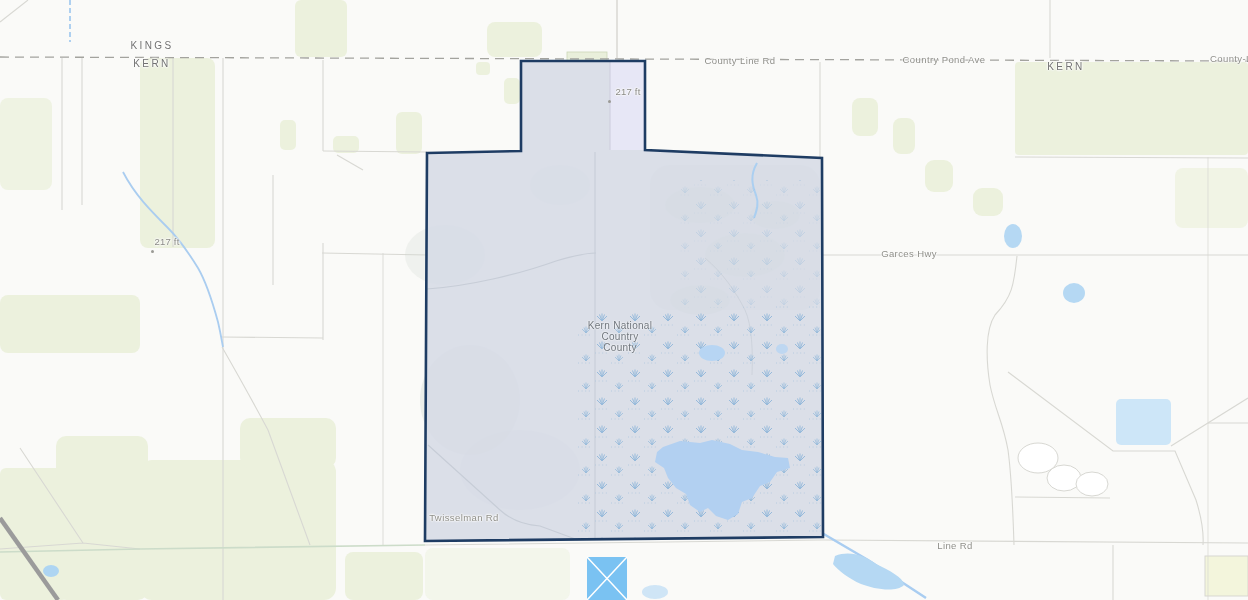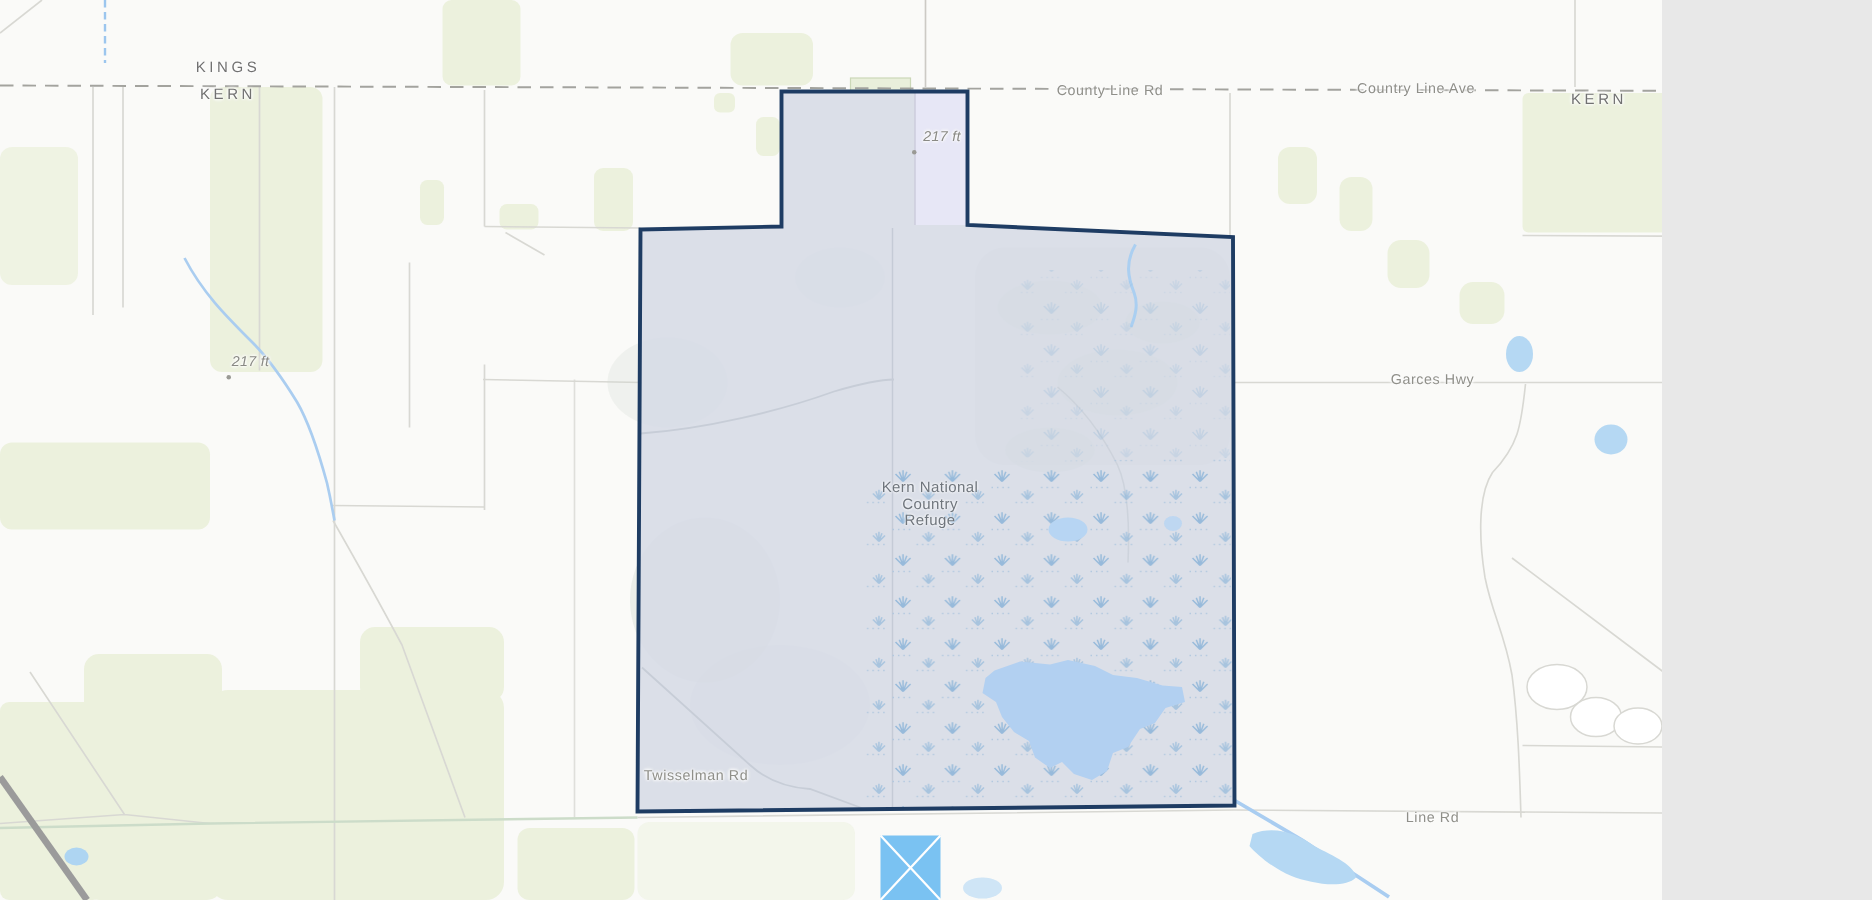--- a/index.html
+++ b/index.html
@@ -1,24 +1,24 @@
 <!DOCTYPE html>
 <html><head>
 <meta charset="utf-8">
 <style>
   html,body{margin:0;padding:0;background:#e8e8e8;}
-  #viewport{position:relative;width:1108px;height:600px;overflow:hidden;
+  #viewport{position:relative;width:1248px;height:600px;overflow:hidden;
     background:#fafaf8;font-family:"Liberation Sans",sans-serif;cursor:grab;}
   #basemap{position:absolute;left:0;top:0;}
   .lbl{position:absolute;white-space:nowrap;color:#8f8f89;font-size:9.5px;
     letter-spacing:.4px;
     text-shadow:0 0 2px #fff,0 0 2px #fff,0 0 3px #fff,0 0 3px #fff;}
   .lbl.centered{transform:translateX(-50%);}
   .county{color:#717171;font-size:10px;letter-spacing:2.4px;font-weight:400;}
-  .elev{color:#8a8a85;font-style:italic;font-size:9.5px;letter-spacing:.2px;}
+  .elev{color:#8a8a85;font-size:9.5px;letter-spacing:.2px;}
   .elev-dot{position:absolute;width:3px;height:3px;background:#9a9a95;border-radius:50%;}
   .refuge-lbl{position:absolute;left:620px;top:320px;transform:translateX(-50%);
     text-align:center;color:#6f757c;font-size:10px;line-height:11px;letter-spacing:.3px;
     text-shadow:0 0 2px #fff,0 0 2px #fff;}
 </style>
 </head>
 <body>
 
 <div id="viewport">
 
@@ -143,31 +143,31 @@
     </g>
 
     <path d="M427,153 L521,151 L521,61 L645,61 L645,150 L822,158 L823,537 L425,541 Z" fill="none" stroke="#1e3c63" stroke-width="2.6" stroke-linejoin="miter"></path>
   </svg>
 
   <div class="lbl county centered" style="left:152px;top:40px">KINGS</div>
   <div class="lbl county centered" style="left:152px;top:58px">KERN</div>
   <div class="lbl county centered" style="left:1066px;top:61px">KERN</div>
 
   <div class="lbl centered" style="left:740px;top:55px">County Line Rd</div>
-  <div class="lbl centered" style="left:944px;top:54px">Country Line Ave</div>
+  <div class="lbl centered" style="left:944px;top:54px">Country Pond Ave</div>
   <div class="lbl" style="left:1210px;top:53px">County-L</div>
   <div class="lbl" style="left:1268px;top:151px">W Cec</div>
-  <div class="lbl centered" style="left:955px;top:248px">Garces Hwy</div>
+  <div class="lbl centered" style="left:909px;top:248px">Garces Hwy</div>
   <div class="lbl centered" style="left:464px;top:512px">Twisselman Rd</div>
   <div class="lbl centered" style="left:955px;top:540px">Line Rd</div>
 
   <div class="lbl elev centered" style="left:628px;top:86px">217 ft</div>
   <div class="elev-dot" style="left:608px;top:100px"></div>
   <div class="lbl elev centered" style="left:167px;top:236px">217 ft</div>
   <div class="elev-dot" style="left:151px;top:250px"></div>
 
   <div class="refuge-lbl">
     <div>Kern National</div>
     <div>Country</div>
-    <div>Refuge</div>
+    <div>County</div>
   </div>
 
 </div>
 
 </body></html>

